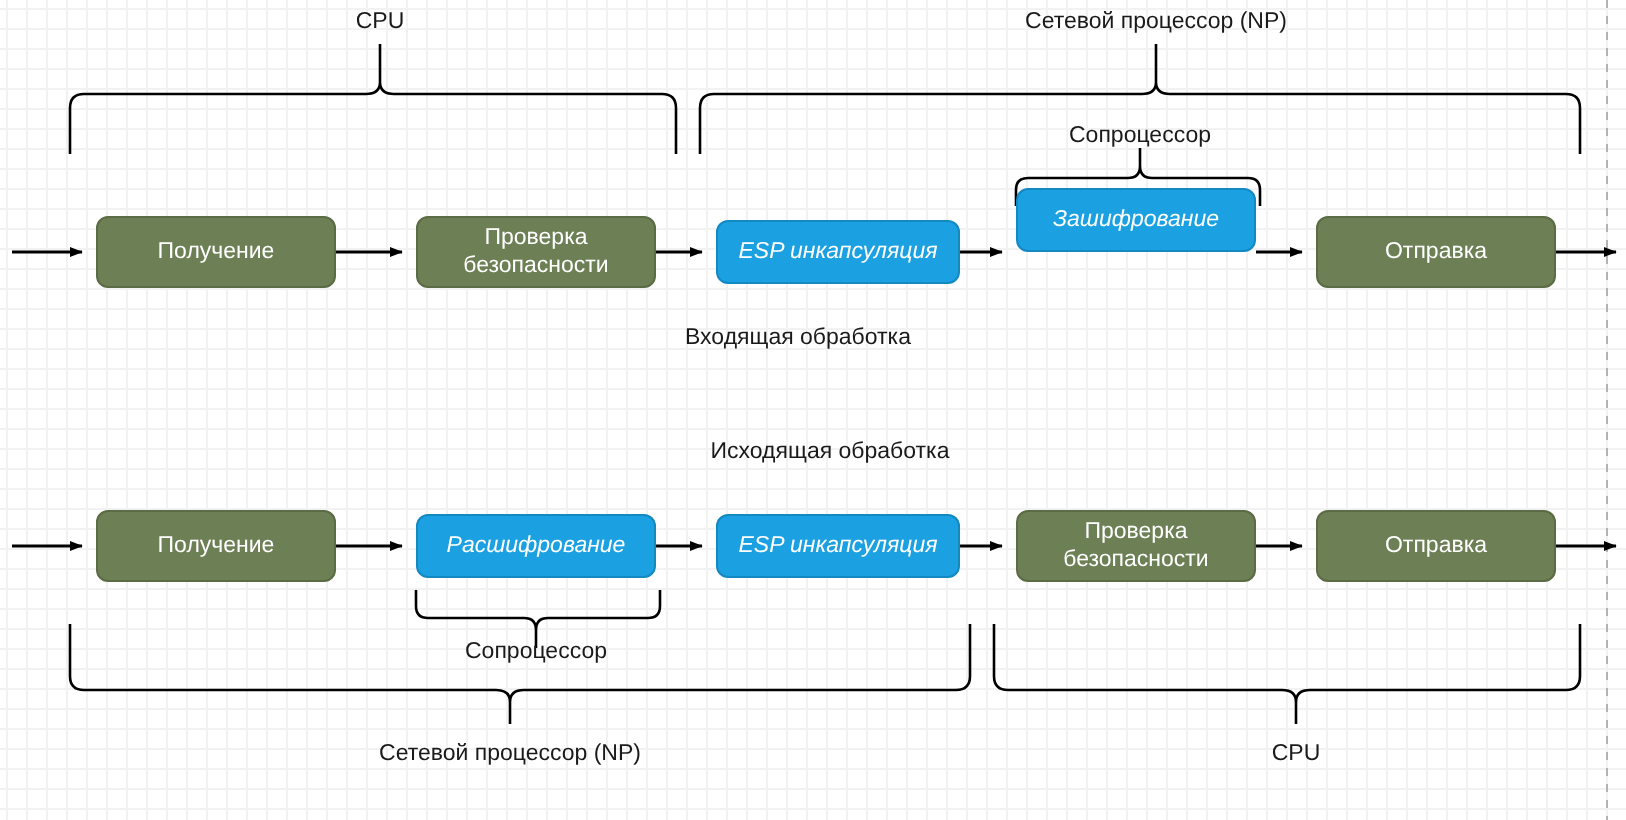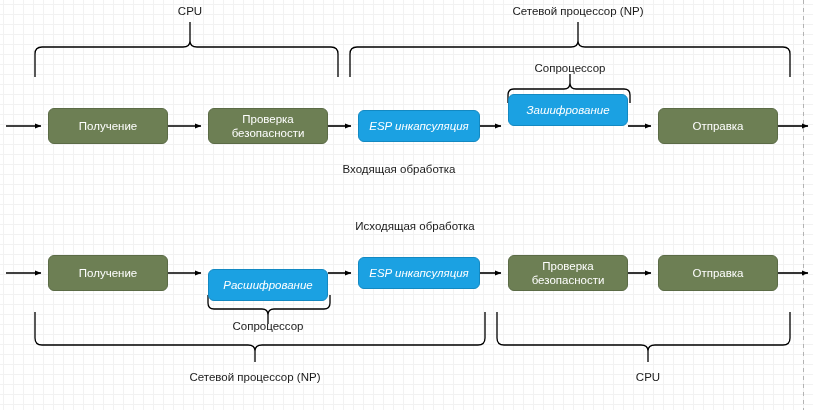--- a/index.html
+++ b/index.html
@@ -146,21 +146,21 @@
   <div class="free-label center" style="left:190px; top:5px;">CPU</div>
   <div class="free-label center" style="left:578px; top:5px;">Сетевой процессор (NP)</div>
   <div class="free-label center" style="left:570px; top:62px;">Сопроцессор</div>
 
   <div class="free-label center" style="left:399px; top:163px;">Входящая обработка</div>
   <div class="free-label center" style="left:415px; top:220px;">Исходящая обработка</div>
 
   <div class="node node-green" style="left:48px; top:255px; width:120px; height:36px;">
     <span>Получение</span>
   </div>
-  <div class="node node-blue" style="left:208px; top:257px; width:120px; height:32px;margin-top:12px;">
+  <div class="node node-blue" style="left:208px; top:257px; width:120px; height:32px;">
     <span>Расшифрование</span>
   </div>
   <div class="node node-blue" style="left:358px; top:257px; width:122px; height:32px;">
     <span>ESP инкапсуляция</span>
   </div>
   <div class="node node-green" style="left:508px; top:255px; width:120px; height:36px;">
     <span style="white-space:pre-line;">Проверка
 безопасности</span>
   </div>
   <div class="node node-green" style="left:658px; top:255px; width:120px; height:36px;">

